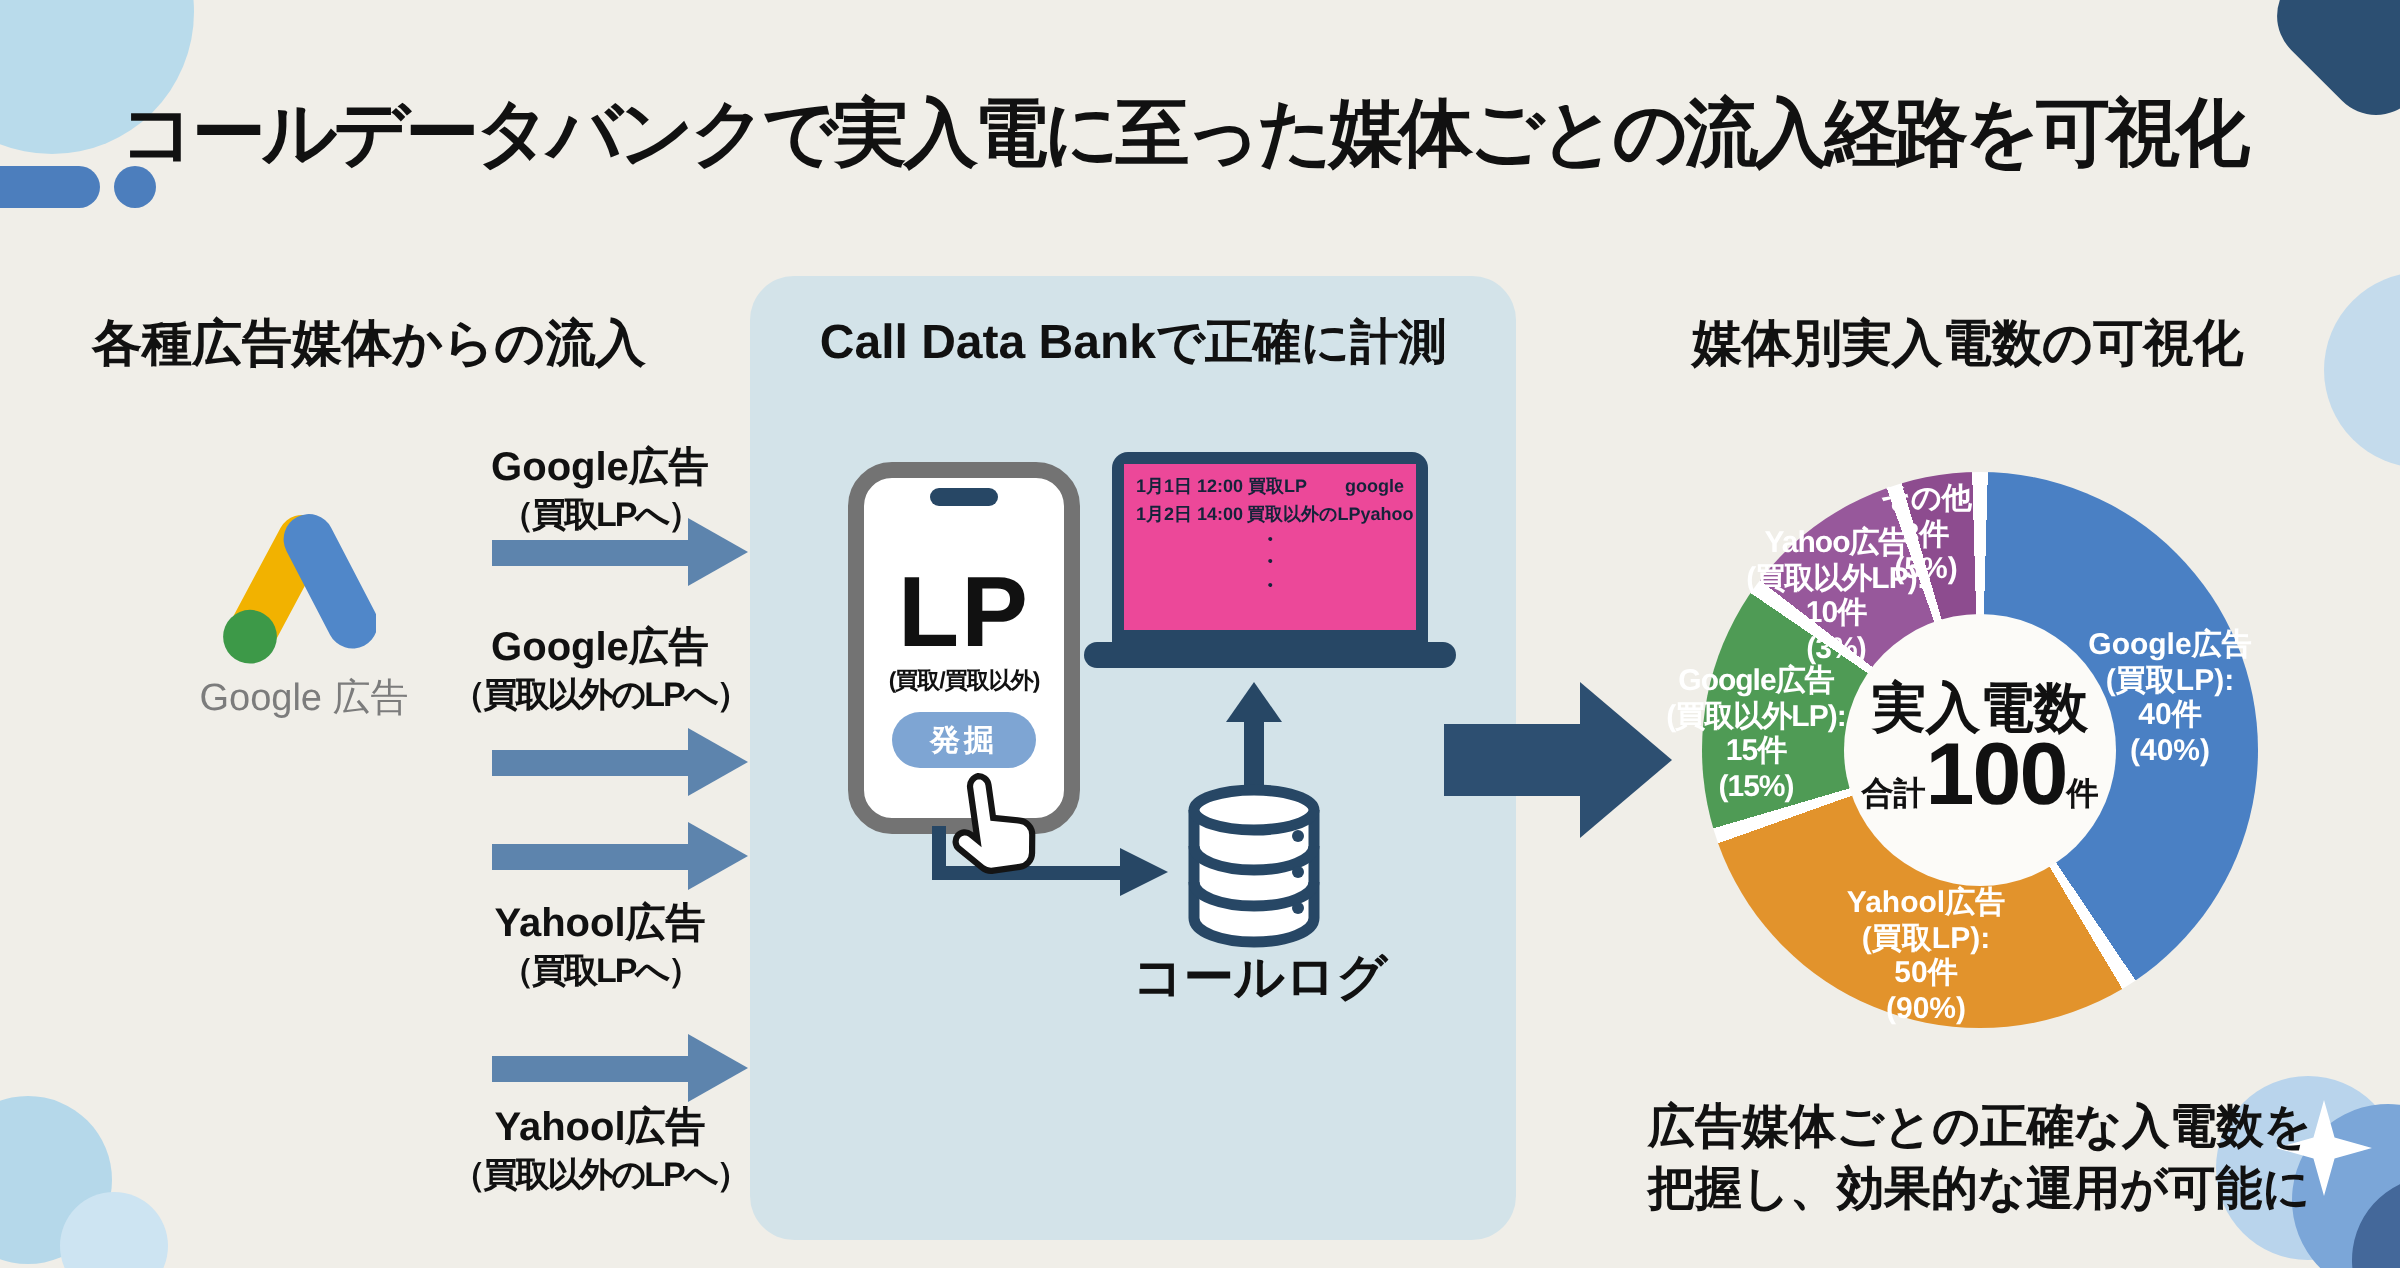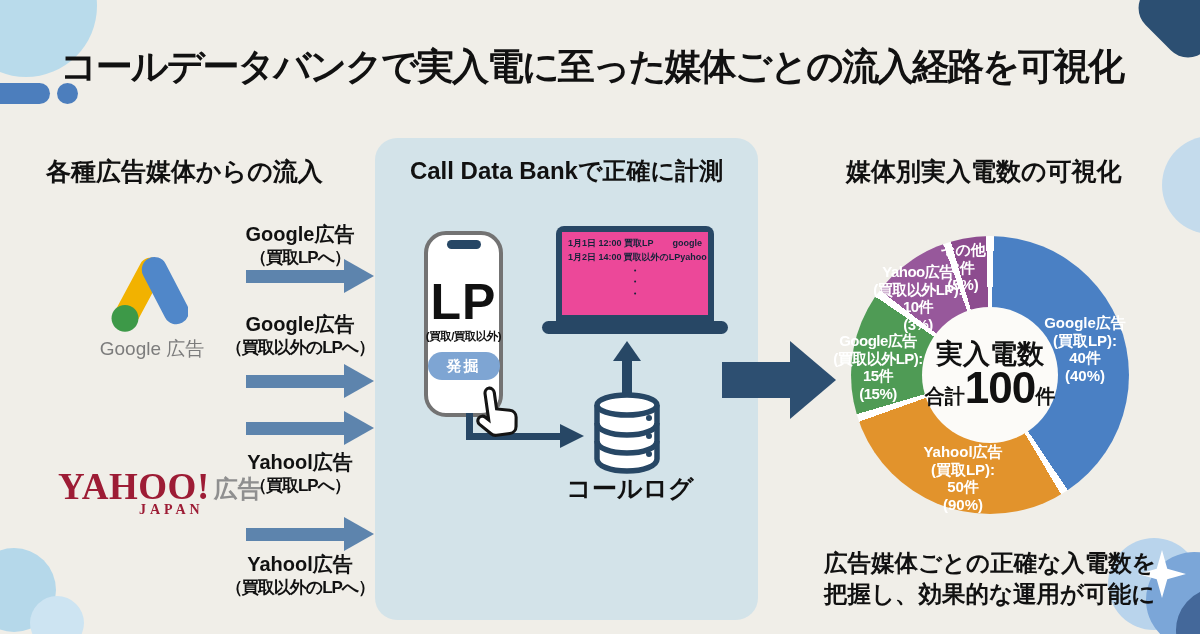--- a/index.html
+++ b/index.html
@@ -40,21 +40,21 @@
   .yahoo-caption{font-size:24px;font-weight:800;color:#8f8f8f;margin-left:4px;margin-top:5px;}
   
   .flow-arrow{width:128px;height:34px;}
   .flow-arrow .bar{position:absolute;left:0;top:11px;width:98px;height:13px;background:#5d84ad;}
   .flow-arrow .head{position:absolute;left:98px;top:0;width:0;height:0;
     border-top:17px solid transparent;border-bottom:17px solid transparent;border-left:30px solid #5d84ad;}
   .arrow-label{width:170px;text-align:center;font-weight:800;line-height:1.25;}
   .arrow-label .l1{font-size:20px;display:block;}
   .arrow-label .l2{font-size:17px;display:block;letter-spacing:-1px;}
   
-  .phone{left:424px;top:231px;width:79px;height:186px;background:#fff;border:4px solid #737373;border-radius:22px;box-sizing:border-box;}
+  .phone{left:424px;top:231px;width:116px;height:186px;background:#fff;border:8px solid #737373;border-radius:22px;box-sizing:border-box;}
   .phone-notch{position:absolute;left:50%;top:5px;transform:translateX(-50%);width:34px;height:9px;border-radius:5px;background:#274765;}
   .phone-body{position:absolute;left:0;top:0;width:100%;height:100%;display:flex;flex-direction:column;align-items:center;}
   .phone-lp{margin-top:42px;font-size:50px;font-weight:900;line-height:1;letter-spacing:1px;}
   .phone-lp-sub{margin-top:2px;font-size:11.5px;font-weight:800;letter-spacing:-0.5px;white-space:nowrap;}
   .phone-btn{margin-top:8px;width:72px;height:28px;border-radius:14px;background:#7ea5d3;color:#fff;
     font-size:15px;font-weight:800;letter-spacing:2px;display:flex;align-items:center;justify-content:center;}
   .hand{left:466px;top:381px;width:62px;height:62px;transform:rotate(-8deg);z-index:5;}
   
   .laptop-screen{left:556px;top:226px;width:158px;height:95px;background:#274765;border-radius:8px 8px 0 0;box-sizing:border-box;padding:6px;}
   .laptop-inner{width:100%;height:100%;background:#ec4899;box-sizing:border-box;padding:4px 6px;display:flex;flex-direction:column;}
@@ -82,21 +82,21 @@
   .donut-hole{position:absolute;left:71px;top:71px;width:136px;height:136px;border-radius:50%;background:#fcfbf8;}
   .seg-label{position:absolute;color:#fff;font-weight:700;font-size:15px;line-height:1.18;text-align:center;}
   .seg-label span{display:block;}
   .sl-0{left:172px;top:78px;width:124px;}
   .sl-1{left:48px;top:207px;width:128px;}
   .sl-2{left:-34px;top:96px;width:122px;letter-spacing:-0.5px;}
   .sl-3{left:6px;top:27px;width:122px;letter-spacing:-0.5px;}
   .sl-4{left:70px;top:5px;width:84px;}
   .donut-c1{position:absolute;left:0;top:100px;width:278px;text-align:center;font-size:27px;font-weight:800;}
   .donut-c2{position:absolute;left:0;top:130px;width:278px;display:flex;justify-content:center;align-items:baseline;font-weight:800;}
-  .donut-c2 .pre,.donut-c2 .unit{font-size:20px;}
+  .donut-c2 .pre,.donut-c2 .unit{font-size:16px;}
   .donut-c2 .val{font-size:44px;font-weight:900;letter-spacing:-1px;line-height:1;}
   .right-footer{left:824px;top:548px;width:360px;font-size:23.5px;font-weight:800;line-height:1.34;}
   .z1{z-index:1;}
 </style>
 </head>
 <body>
 
 <div class="stage">
 
   <div class="abs circle deco-tl-circle"></div>
@@ -120,27 +120,20 @@
 
   <div class="abs gads z1">
     <svg width="84" height="84" viewBox="0 0 100 100">
       <line x1="25" y1="79" x2="56" y2="21" stroke="#f2b200" stroke-width="29" stroke-linecap="round"></line>
       <line x1="60" y1="21" x2="86" y2="71" stroke="#5087c9" stroke-width="30" stroke-linecap="round"></line>
       <circle cx="25" cy="79" r="16" fill="#3d9948"></circle>
     </svg>
   </div>
   <div class="abs gads-caption z1">Google 広告</div>
 
-  <div class="abs yahoo z1">
-    <div>
-      <div class="yahoo-main">YAHOO!</div>
-      <div class="yahoo-sub">JAPAN</div>
-    </div>
-    <div class="yahoo-caption">広告</div>
-  </div>
 
   <div class="abs arrow-label z1" style="left:215px;top:222px;">
     <span class="l1">Google広告</span>
     <span class="l2">（買取LPへ）</span>
   </div>
   <div class="abs flow-arrow" style="left:246px;top:259px;">
       <div class="bar"></div>
       <div class="head"></div>
     </div>
 

